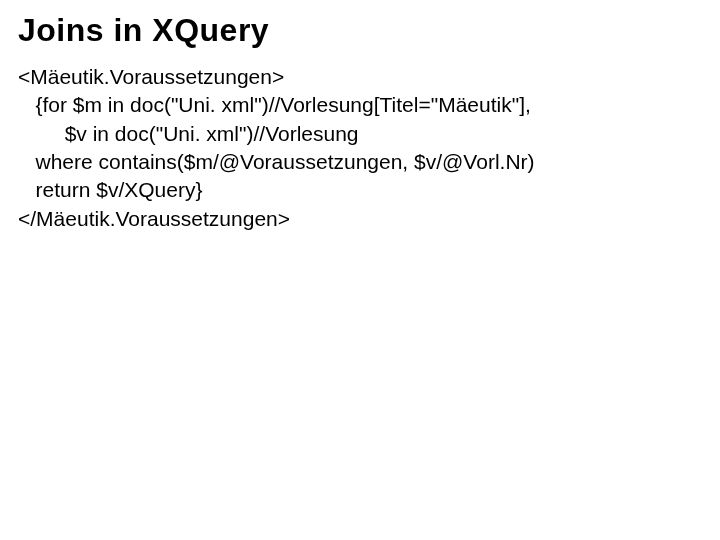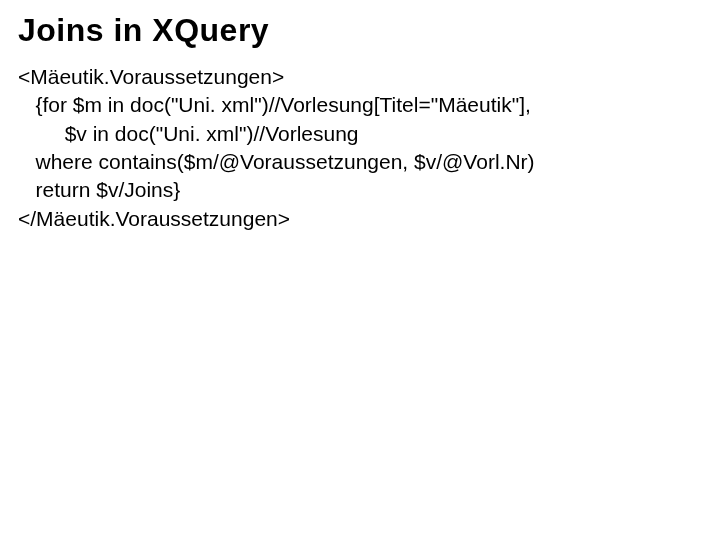--- a/index.html
+++ b/index.html
@@ -33,16 +33,16 @@
 </head>
 <body>
 
 <div class="slide">
   <h1 class="title">Joins in XQuery</h1>
 
   <div class="codeblock"><span>&lt;Mäeutik.Voraussetzungen&gt;</span>
 <span>   {for $m in doc("Uni. xml")//Vorlesung[Titel="Mäeutik"],</span>
 <span>        $v in doc("Uni. xml")//Vorlesung</span>
 <span>   where contains($m/@Voraussetzungen, $v/@Vorl.Nr)</span>
-<span>   return $v/Joins}</span>
+<span>   return $v/XQuery}</span>
 <span>&lt;/Mäeutik.Voraussetzungen&gt;</span></div>
 
 </div>
 
 </body></html>

